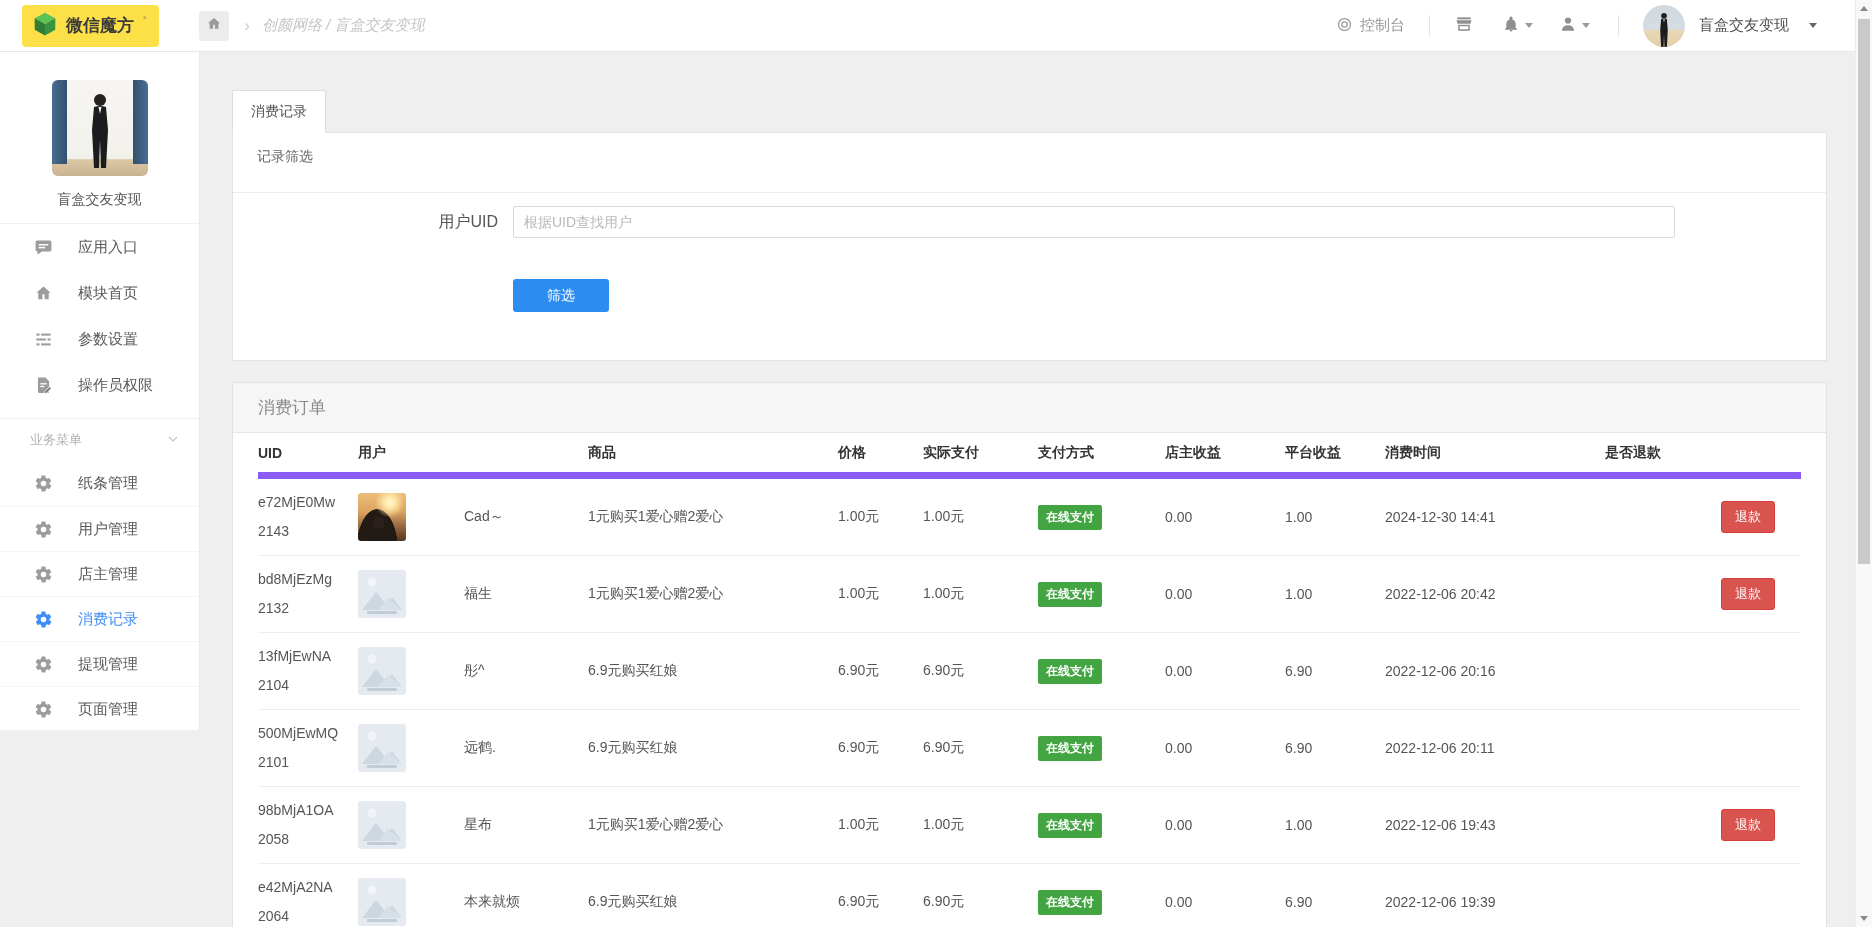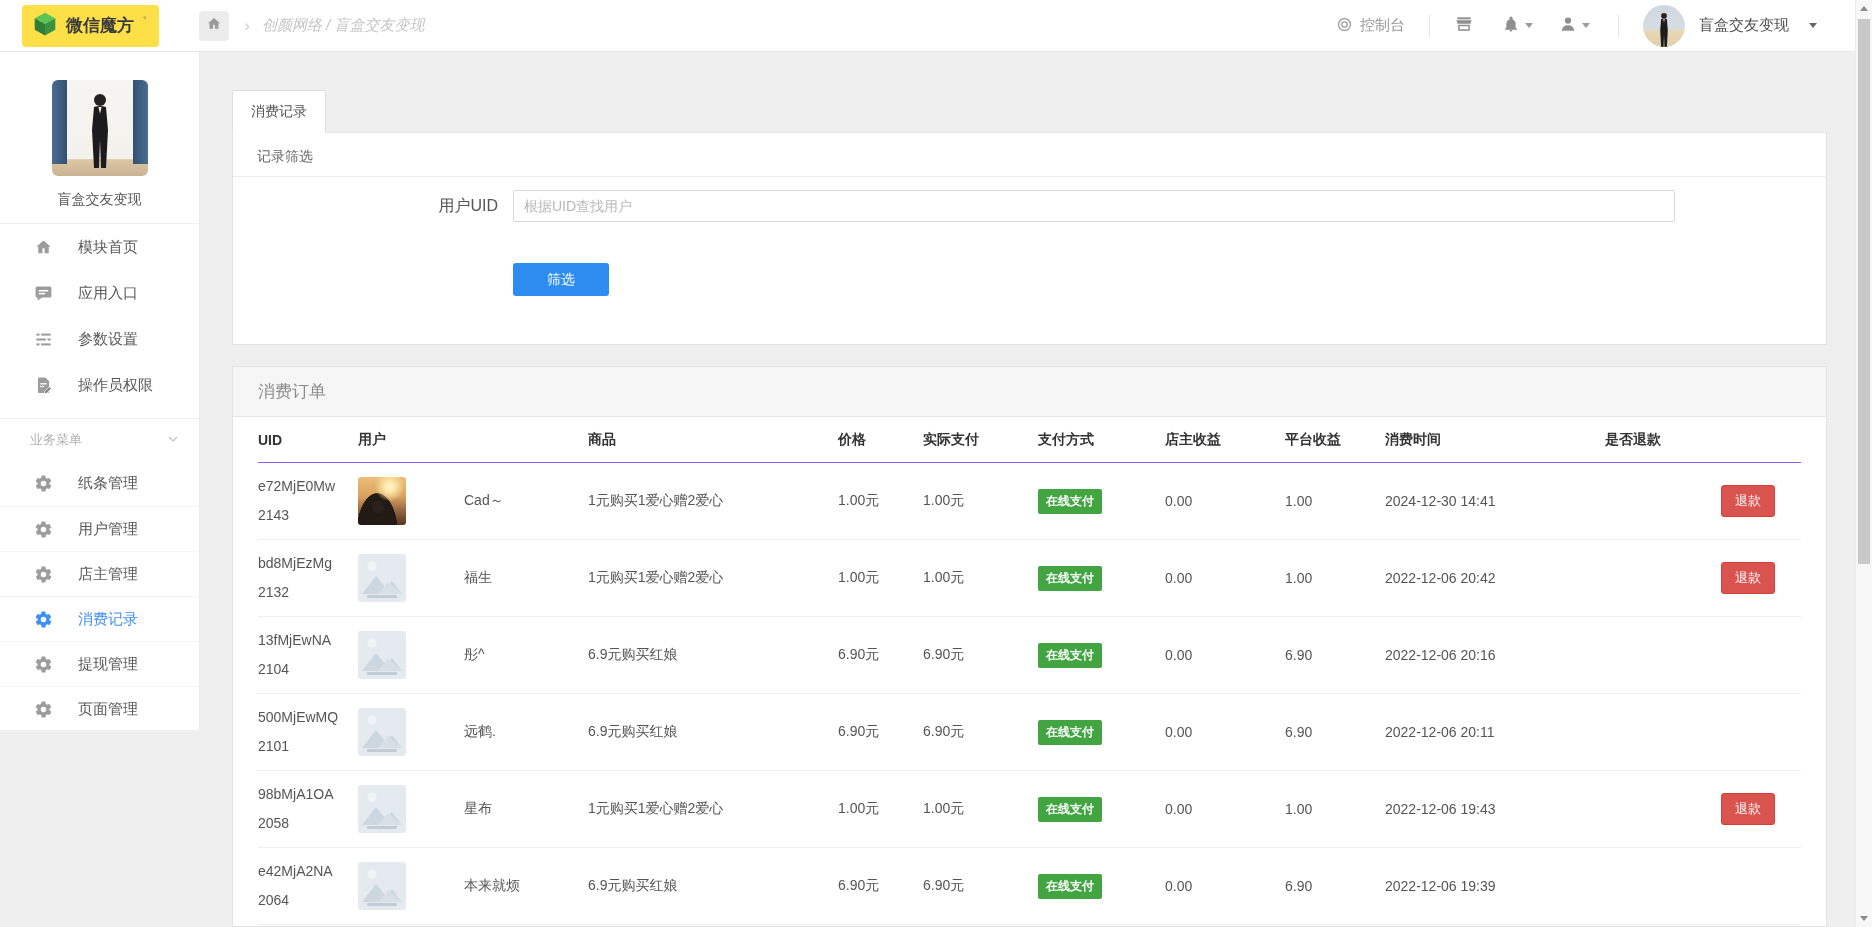--- a/index.html
+++ b/index.html
@@ -72,37 +72,37 @@
   .biz .menu-item:first-child { border-top:none; }
   .menu-item.active { color:#3e8ef7; }
   .menu-item.active svg { fill:#3e8ef7; }
 
   
   .content { position:absolute; left:232px; top:52px; width:1595px; }
   .tab { display:inline-block; margin-top:38px; margin-bottom:-1px; position:relative; z-index:2;
     padding:12px 18px 11px; background:#fff; border:1px solid #ddd; border-bottom-color:#fff;
     border-radius:2px 2px 0 0; font-size:14px; color:#555; cursor:pointer; }
   .card { background:#fff; border:1px solid #e2e2e2; position:relative; z-index:1; }
-  .card1-header { padding:15px 24px 10px; border-bottom:1px solid #ececec; font-size:14px; color:#666; }
+  .card1-header { padding:15px 24px 26px; border-bottom:1px solid #ececec; font-size:14px; color:#666; }
   .card1-body { padding-top:13px; padding-bottom:48px; }
   .form-row { display:flex; align-items:center; }
   .form-label { width:280px; padding-right:15px; text-align:right; font-size:16px; color:#555; flex:none; }
   .uid-input { width:1162px; height:32px; border:1px solid #d9d9d9; border-radius:2px;
     padding:0 10px; font-size:14px; color:#555; outline:none; font-family:inherit; }
   .uid-input::placeholder { color:#b8b8b8; }
   .btn-row { margin:41px 0 0 280px; }
   .filter-btn { width:96px; height:33px; background:#2d8cf0; color:#fff; border:none; border-radius:3px;
     font-size:14px; cursor:pointer; font-family:inherit; }
 
   .card2 { margin-top:21px; height:561px; overflow:hidden; }
   .card2-header { height:50px; background:#f6f6f6; border-bottom:1px solid #e6e6e6;
     display:flex; align-items:center; padding-left:25px; font-size:17px; color:#8b8b8b; }
   .table { margin:0 25px; }
   .thead { display:flex; align-items:center; height:46px; font-weight:bold; color:#333; font-size:14px;
-    border-bottom:1px solid #8b5cf6; }
+    border-bottom:7px solid #8b5cf6; }
   .trow { display:flex; align-items:center; height:77px; border-bottom:1px solid #eee; font-size:14px; color:#555; }
   .c-uid { width:100px; flex:none; }
   .c-uid span { display:block; line-height:29px; }
   .c-user { width:230px; flex:none; display:flex; align-items:center; }
   .c-user .uname { margin-left:58px; }
   .c-product { width:250px; flex:none; }
   .c-price { width:85px; flex:none; }
   .c-paid { width:115px; flex:none; }
   .c-payment { width:127px; flex:none; }
   .c-owner { width:120px; flex:none; }
@@ -207,34 +207,34 @@
         <path d="M18.5 17 20 24 21.5 17 Z" fill="#f2f2f2"></path>
       </svg>
   </div>
   <div class="side-app-name">盲盒交友变现</div>
   <div class="side-divider"></div>
 
   <div class="menu">
     <div class="menu-item">
       <span class="mi-icon">
         <svg width="19" height="19" viewBox="0 0 24 24">
-            <path d="M12 3 3 11h2.4v8.3h5.2V13h2.8v6.3h5.2V11H21Z"></path>
-          </svg>
-      </span>
-      <span>模块首页</span>
-    </div>
-    <div class="menu-item">
-      <span class="mi-icon">
-        <svg width="19" height="19" viewBox="0 0 24 24">
             <path d="M4 3h16a2 2 0 0 1 2 2v10a2 2 0 0 1-2 2H10l-5.5 4.3V17H4a2 2 0 0 1-2-2V5a2 2 0 0 1 2-2z"></path>
             <rect x="6" y="7.6" width="12" height="1.9" fill="#fff"></rect>
             <rect x="6" y="11.2" width="8" height="1.9" fill="#fff"></rect>
           </svg>
       </span>
       <span>应用入口</span>
+    </div>
+    <div class="menu-item">
+      <span class="mi-icon">
+        <svg width="19" height="19" viewBox="0 0 24 24">
+            <path d="M12 3 3 11h2.4v8.3h5.2V13h2.8v6.3h5.2V11H21Z"></path>
+          </svg>
+      </span>
+      <span>模块首页</span>
     </div>
     <div class="menu-item">
       <span class="mi-icon">
         <svg width="19" height="19" viewBox="0 0 24 24">
             <rect x="3" y="4.5" width="4" height="2.6"></rect>
             <rect x="9" y="4.5" width="12" height="2.6"></rect>
             <rect x="17" y="10.7" width="4" height="2.6"></rect>
             <rect x="3" y="10.7" width="12" height="2.6"></rect>
             <rect x="3" y="16.9" width="4" height="2.6"></rect>
             <rect x="9" y="16.9" width="12" height="2.6"></rect>

